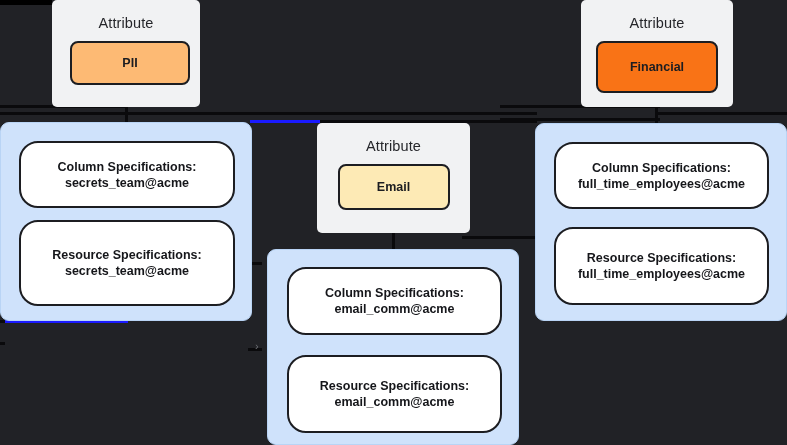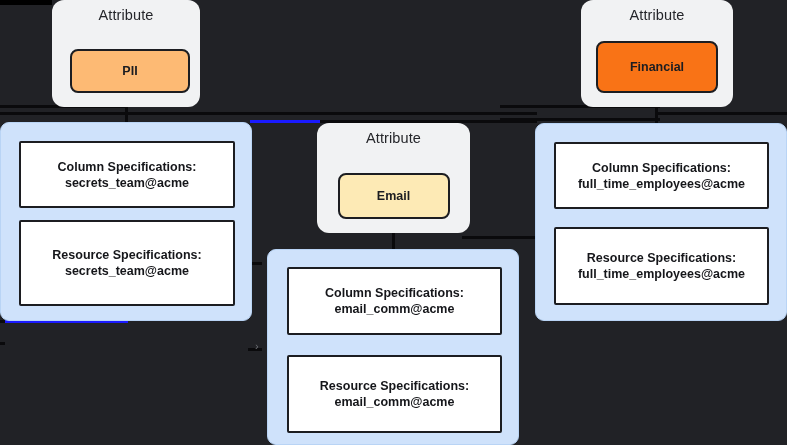--- a/index.html
+++ b/index.html
@@ -25,28 +25,27 @@
     background: #0a0a0c;
   }
   .edge.h { height: 3px; }
   .edge.v { width: 3px; }
   .edge.hi { background: #1a1aff; }
 
   
   .attr-card {
     position: absolute;
     background: #f1f2f3;
-    border-radius: 12px;
+    border-radius: 5px;
     box-sizing: border-box;
-    padding: 5px 22px 14px 22px;
+    padding: 13px 22px 14px 22px;
     display: flex;
     flex-direction: column;
     align-items: center;
     z-index: 5;
-    justify-content: space-between;
   }
   .attr-card .attr-title {
     font-size: 14.5px;
     color: #25262a;
     line-height: 20px;
     margin-bottom: 8px;
     letter-spacing: 0.1px;
     white-space: nowrap;
   }
   .chip {
@@ -72,21 +71,21 @@
     box-sizing: border-box;
     display: flex;
     flex-direction: column;
     z-index: 4;
   }
   .spec-box {
     position: absolute;
     box-sizing: border-box;
     background: #ffffff;
     border: 2.5px solid #1c1d21;
-    border-radius: 2px;
+    border-radius: 19px;
     display: flex;
     flex-direction: column;
     align-items: center;
     justify-content: center;
     text-align: center;
     padding: 4px 4px;
   }
   .spec-box .ln {
     font-size: 12.5px;
     font-weight: bold;

